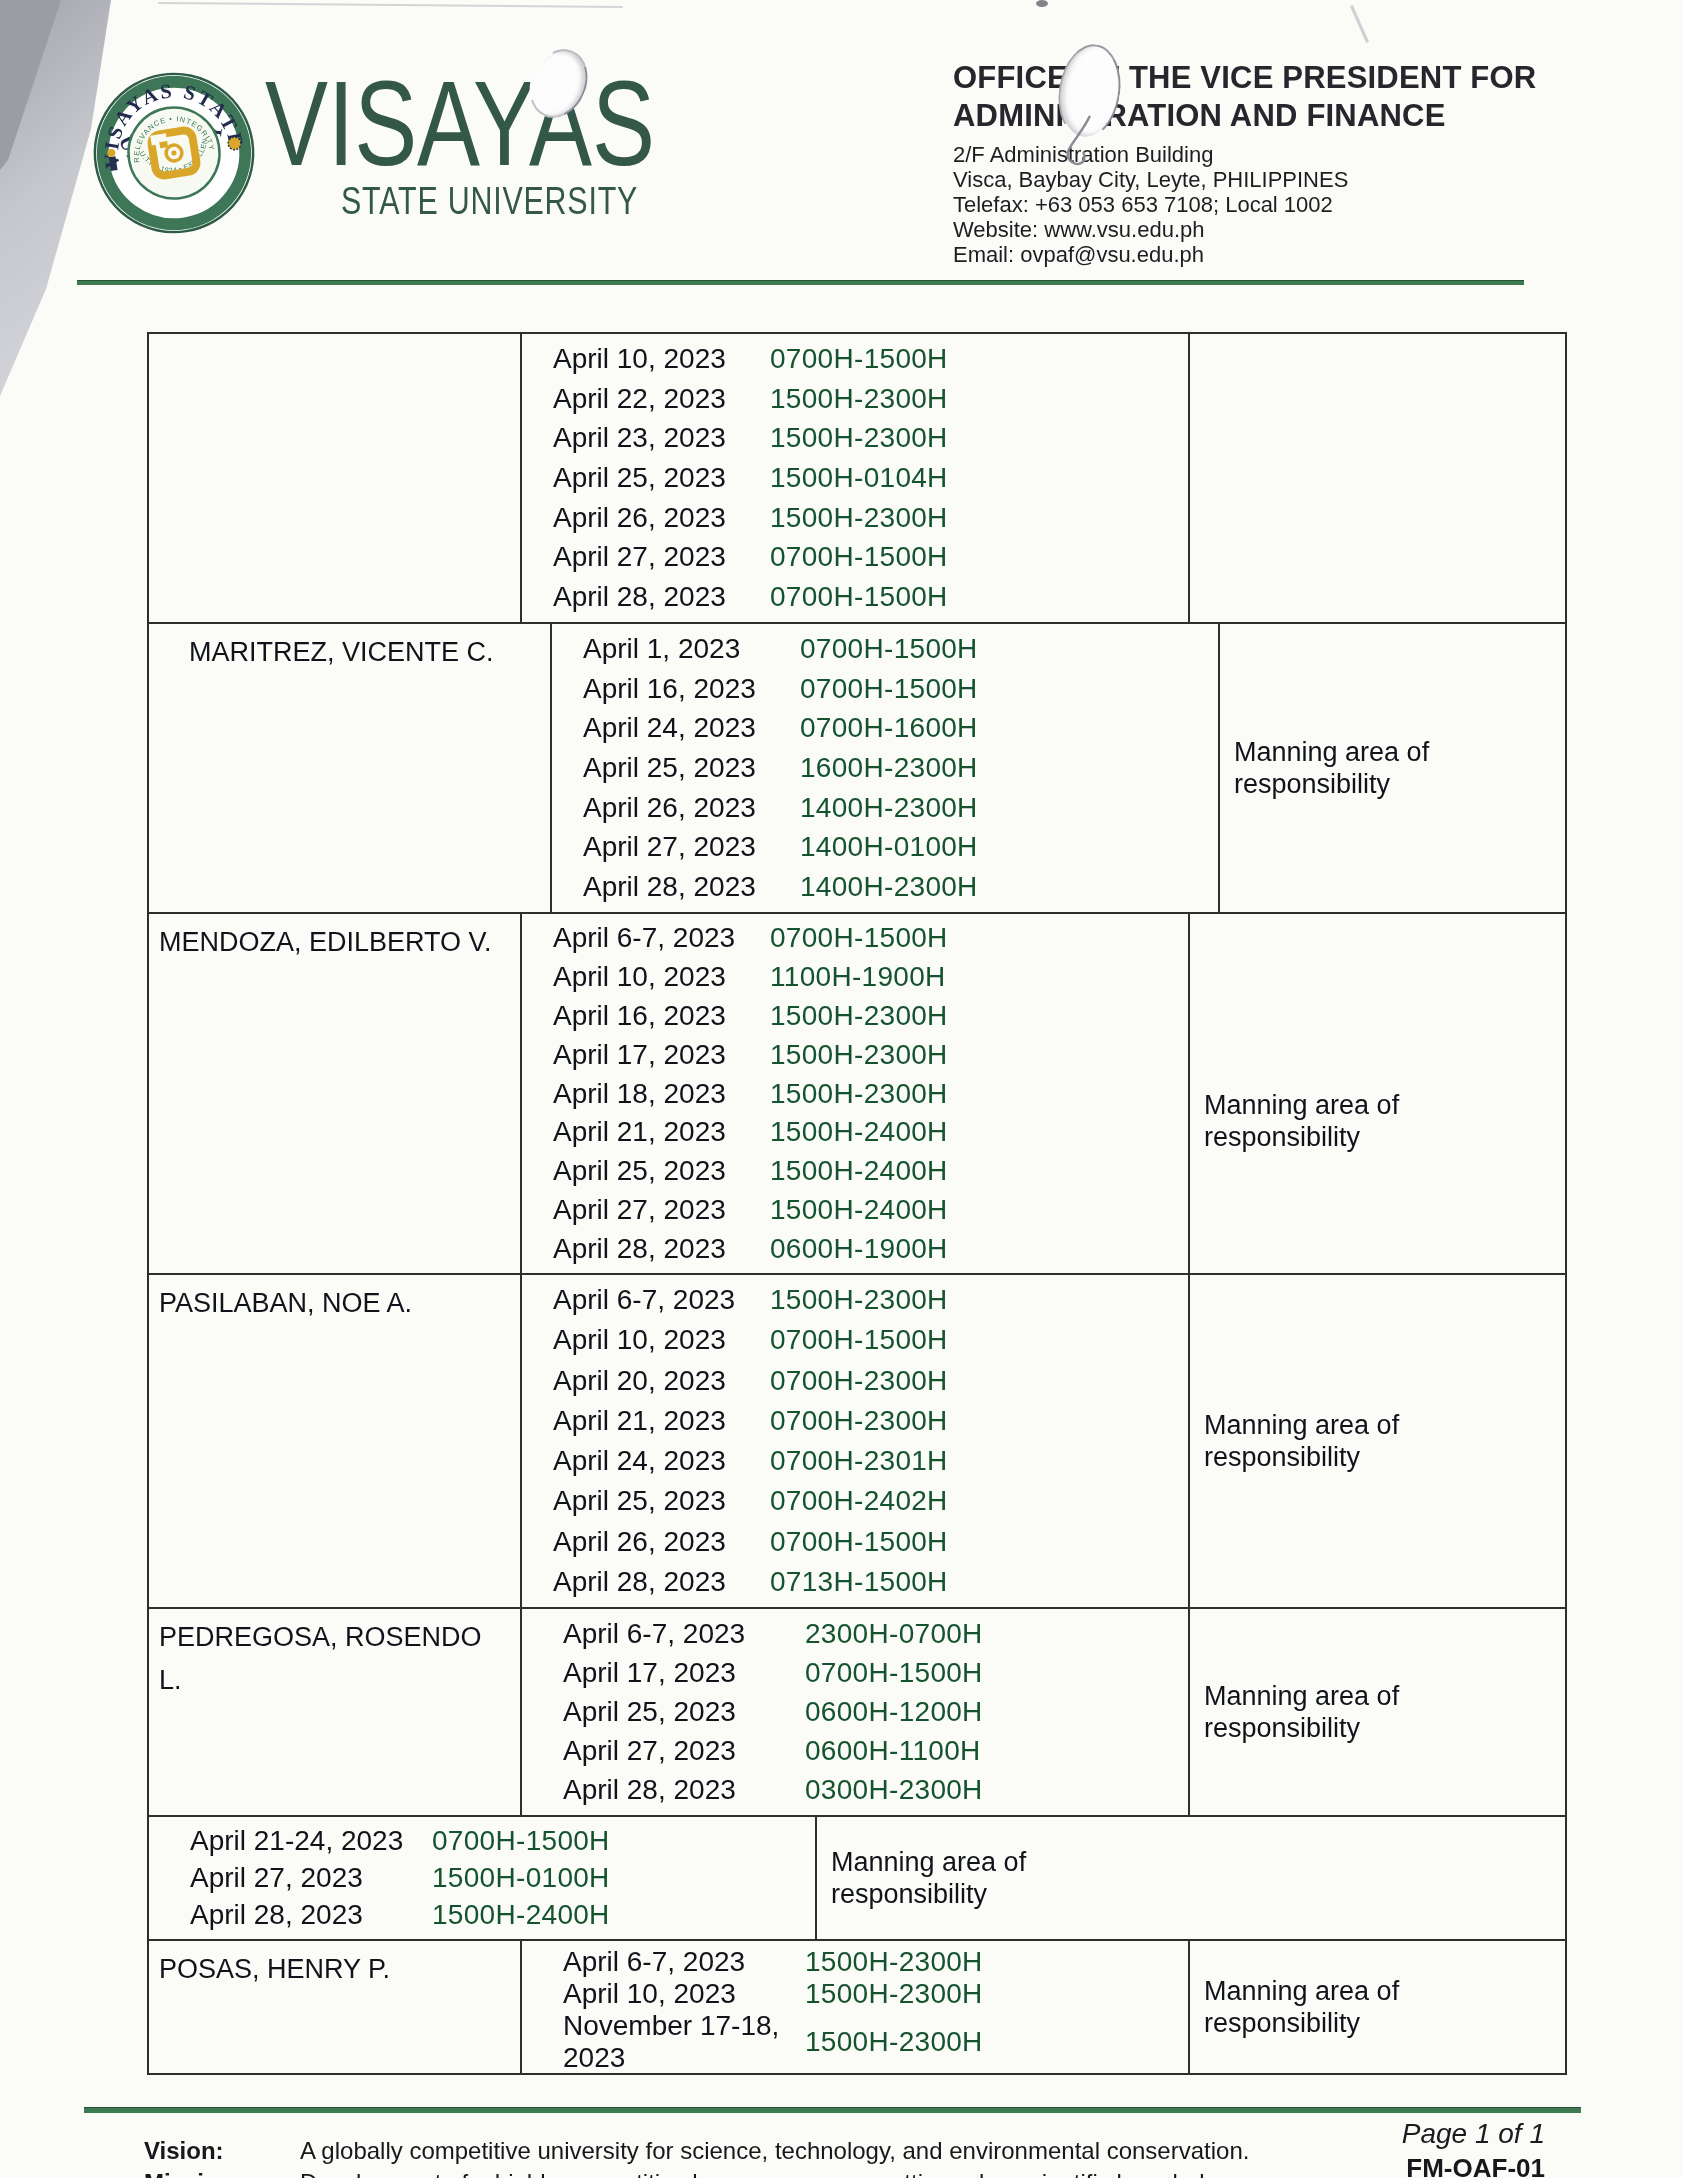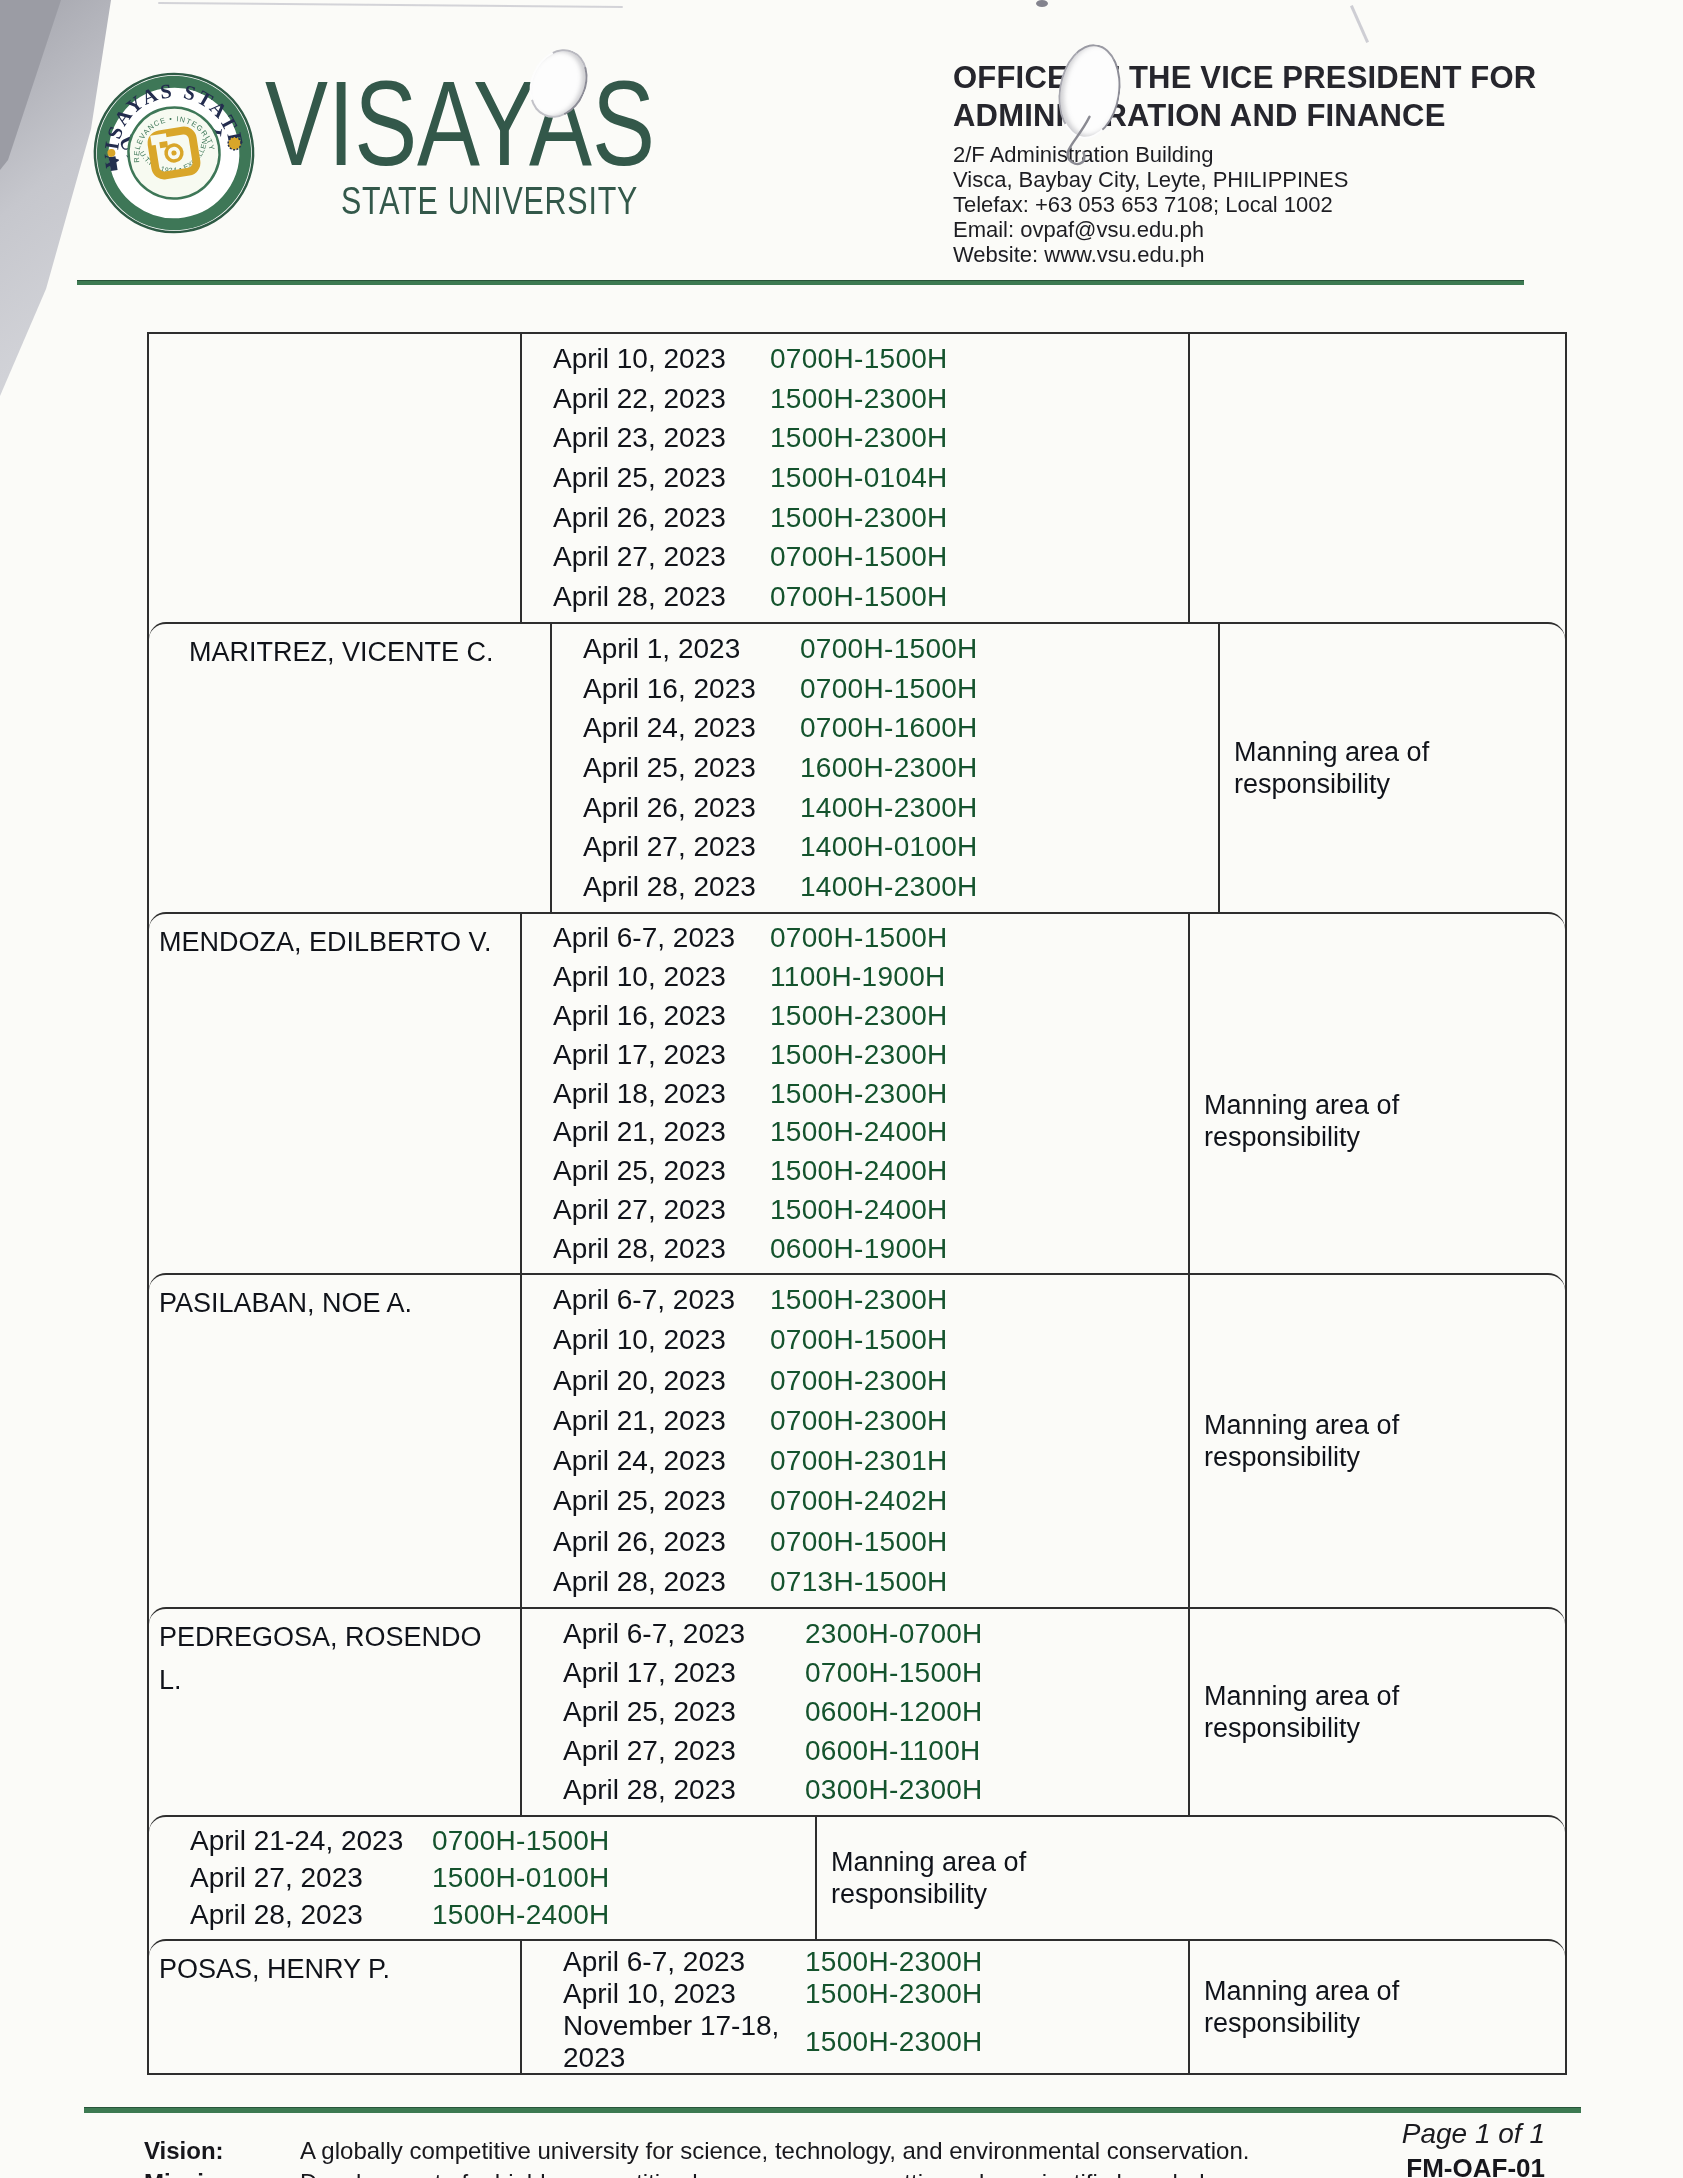--- a/index.html
+++ b/index.html
@@ -59,21 +59,21 @@
     border:2px solid;border-color:#9a9aa3 #8d8d97 rgba(0,0,0,0) #a8a8b0;
     box-shadow:inset 3px -2px 5px rgba(120,120,130,.35);
   }
   .squiggle{left:1030px;top:99px;width:119px;height:89px;}
   
   .vsu-table{
     left:147px;top:332px;width:1420px;
     border:2px solid #2e2e2e;box-sizing:border-box;
     background:transparent;
   }
-  .section{display:flex;box-sizing:border-box;border-radius:17px;}
+  .section{display:flex;box-sizing:border-box;}
   .section + .section{border-top:2px solid #2e2e2e;}
   .section:nth-child(1){height:288px;}
   .section:nth-child(2){height:290px;padding-left:30px;}
   .section:nth-child(3){height:361px;}
   .section:nth-child(4){height:334px;}
   .section:nth-child(5){height:208px;}
   .section:nth-child(6){height:124px;}
   .section:nth-child(7){height:134px;}
   .cell{box-sizing:border-box;height:100%;}
   .name-cell{width:373px;border-right:2px solid #2e2e2e;padding:7px 10px 0 10px;}
@@ -151,22 +151,22 @@
 
 <div class="abs office-block">
   <div class="office-title">
     <div>OFFICE OF THE VICE PRESIDENT FOR</div>
     <div>ADMINISTRATION AND FINANCE</div>
   </div>
   <div class="office-addr">
     <div>2/F Administration Building</div>
     <div>Visca, Baybay City, Leyte, PHILIPPINES</div>
     <div>Telefax: +63 053 653 7108; Local 1002</div>
+    <div>Website: www.vsu.edu.ph</div>
     <div>Email: ovpaf@vsu.edu.ph</div>
-    <div>Website: www.vsu.edu.ph</div>
   </div>
 </div>
 
 <div class="abs rule rule-top"></div>
 
 <div class="abs vsu-table">
     <div class="section">
       <div class="cell name-cell">
         <div class="name-text"></div>
       </div>

